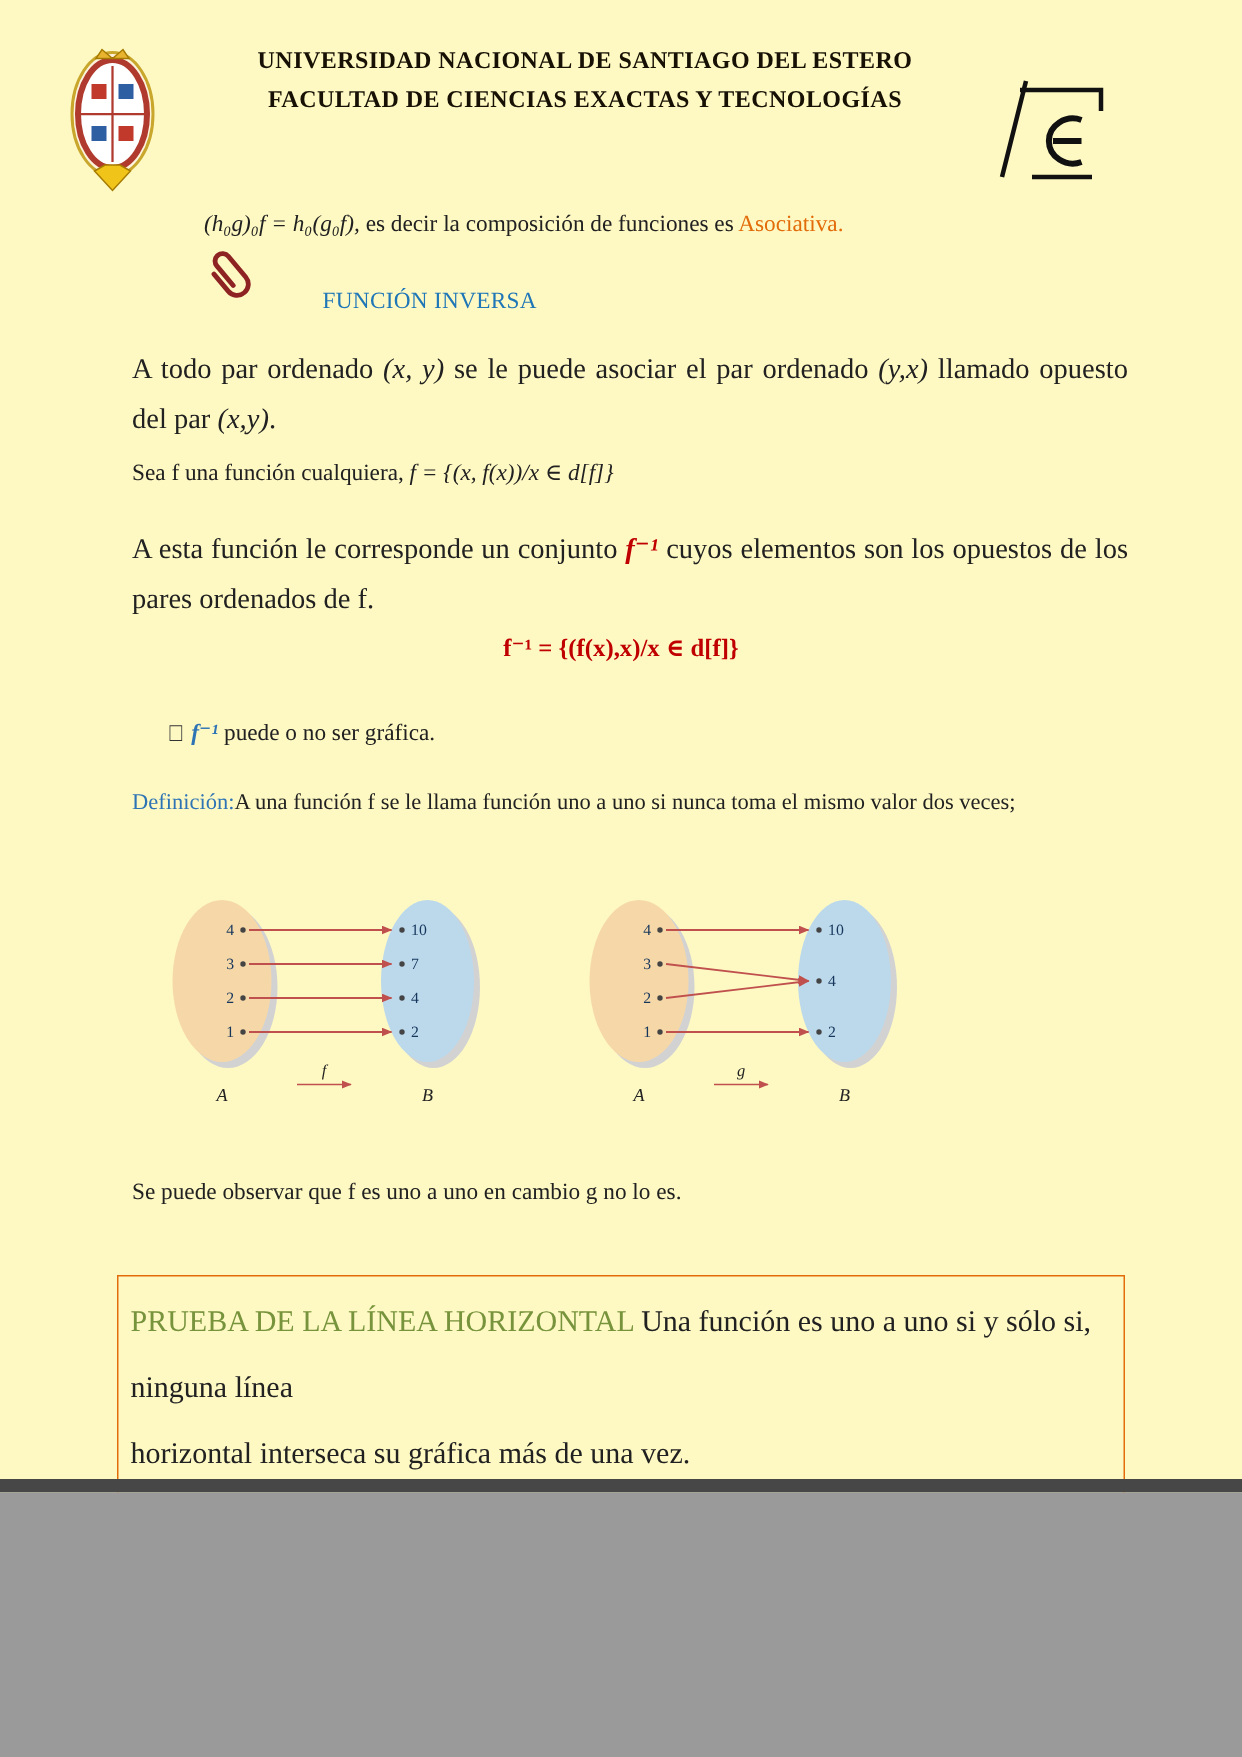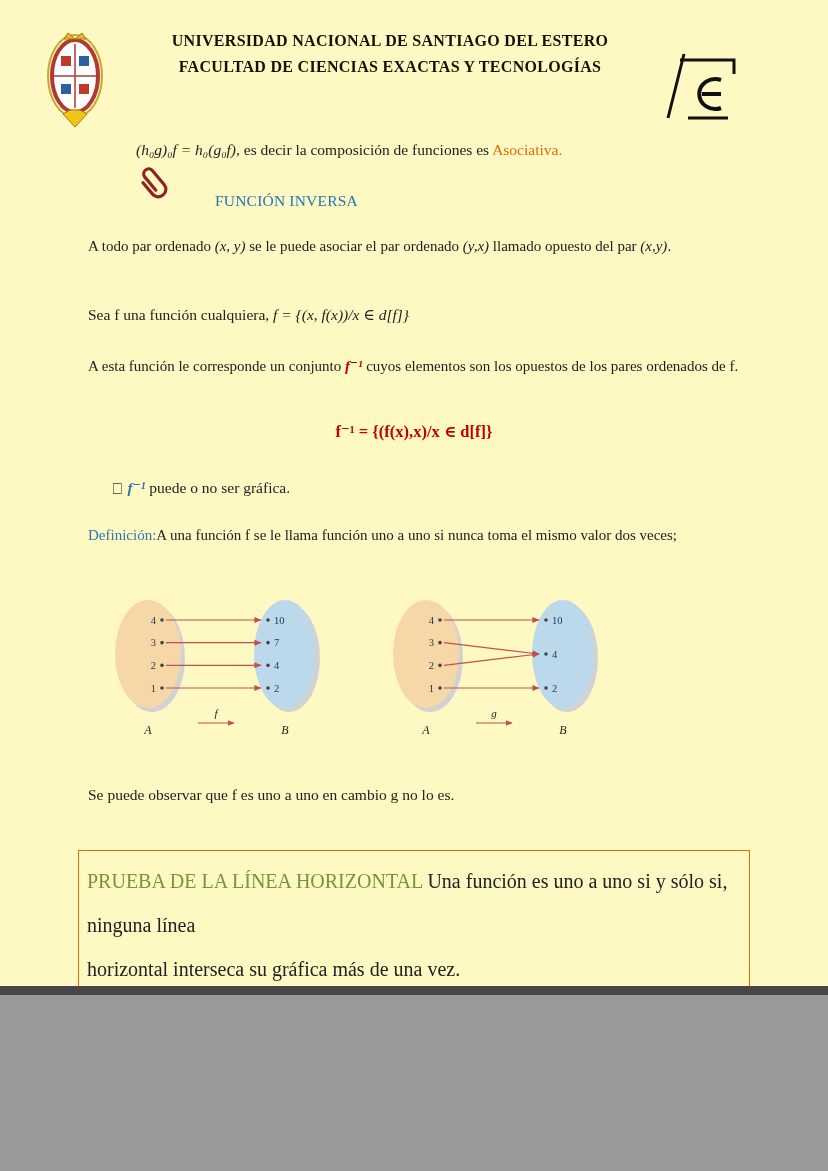--- a/index.html
+++ b/index.html
@@ -11,21 +11,21 @@
   }
   
   .hdr { position:absolute; left:110px; width:560px; text-align:center;
          font-weight:bold; font-size:16px; letter-spacing:.3px; color:#171004; white-space:nowrap; }
   .hdr1 { top:32px; }
   .hdr2 { top:58px; }
   .crest { position:absolute; left:46px; top:32px; }
   .logo  { position:absolute; left:658px; top:50px; }
   
   .t    { position:absolute; font-size:15.5px; color:#212121; white-space:nowrap; }
-  .para { position:absolute; left:88px; width:664px; font-size:15px; line-height:33px;
+  .para { position:absolute; left:88px; width:664px; font-size:19px; line-height:33px;
           text-align:justify; color:#212121; }
   .math { font-style:italic; }
   .line-b     { left:127px; top:110px; }
   .line-assoc { left:136px; top:141px; }
   .clip { position:absolute; left:142px; top:163px; transform:rotate(-40deg); }
   .heading { left:215px; top:192px; color:#2077B8; letter-spacing:.2px; }
   .para-opuesto  { top:230px; }
   .para-sea      { left:88px; top:306px; }
   .para-conjunto { top:350px; }
   .formula { position:absolute; left:0; top:422px; width:828px; text-align:center;

